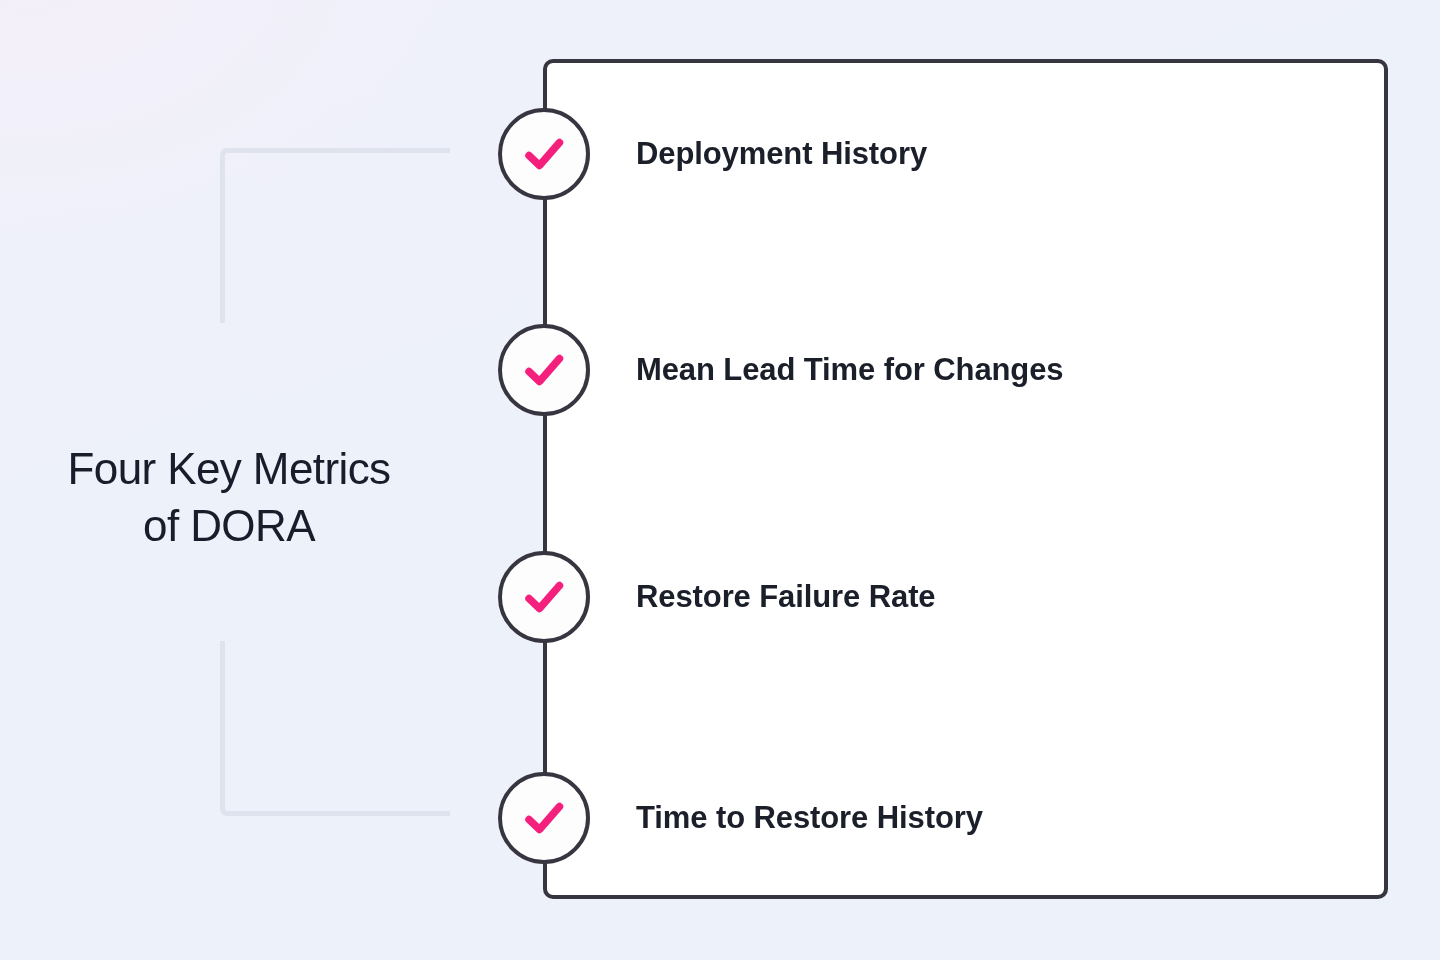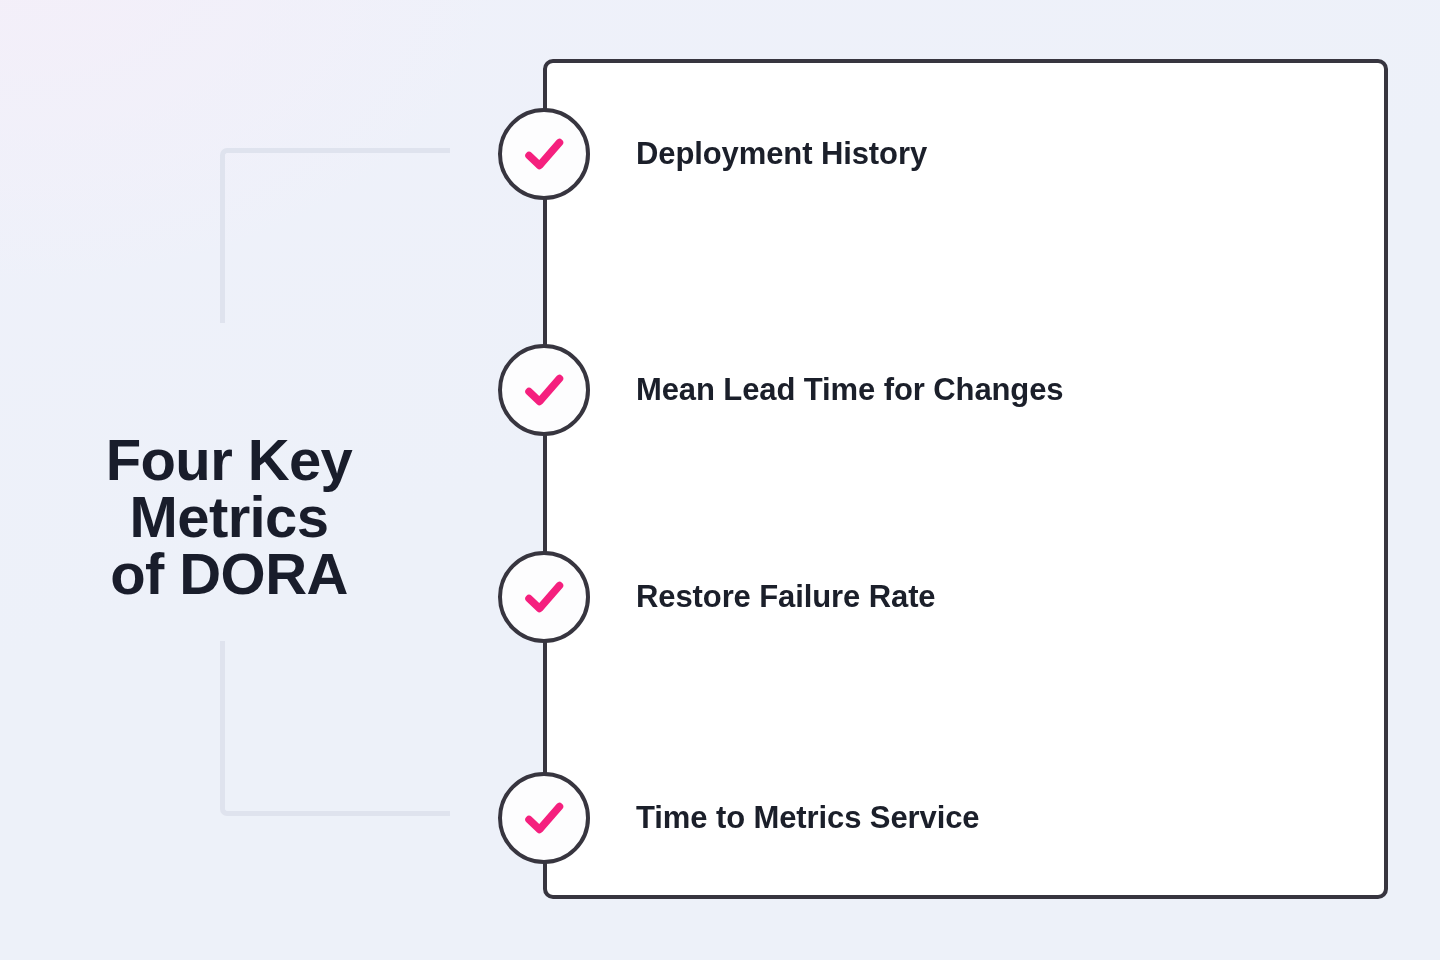--- a/index.html
+++ b/index.html
@@ -56,25 +56,25 @@
   .title-block {
     position: absolute;
     left: 0px;
     top: 424px;
     width: 458px;
     text-align: center;
     padding: 0 20px;
     box-sizing: border-box;
   }
   .title-text {
-    margin: 7px;
+    margin: 16px;
     font-family: "Liberation Sans", sans-serif;
-    font-size: 58px;
+    font-size: 44px;
     line-height: 57px;
-    font-weight: 700;
+    font-weight: 400;
     letter-spacing: -0.6px;
     color: #191d2b;
     white-space: pre-line;
   }
 
   
   .panel {
     position: absolute;
     left: 543px;
     top: 59px;
@@ -97,21 +97,21 @@
   }
   .metric-row {
     position: absolute;
     left: 498px;
     height: 92px;
     display: flex;
     align-items: center;
     pointer-events: auto;
   }
   .metric-row.r0 { top: 108px; }
-  .metric-row.r1 { top: 344px; }
+  .metric-row.r1 { top: 324px; }
   .metric-row.r2 { top: 551px; }
   .metric-row.r3 { top: 772px; }
 
   .check-badge {
     position: relative;
     flex: 0 0 auto;
     width: 92px;
     height: 92px;
     box-sizing: border-box;
     border: 4px solid #37353f;
@@ -188,17 +188,17 @@
       </span>
       <span class="metric-label">Restore Failure Rate</span>
     </div>
 
     <div class="metric-row r3">
       <span class="check-badge">
         <svg viewBox="0 0 48 48" aria-hidden="true">
           <path d="M9 25.5 L19.5 35.5 L39.5 12.5"></path>
         </svg>
       </span>
-      <span class="metric-label">Time to Metrics Service</span>
+      <span class="metric-label">Time to Restore History</span>
     </div>
 
   </div>
 </div>
 
 </body></html>

